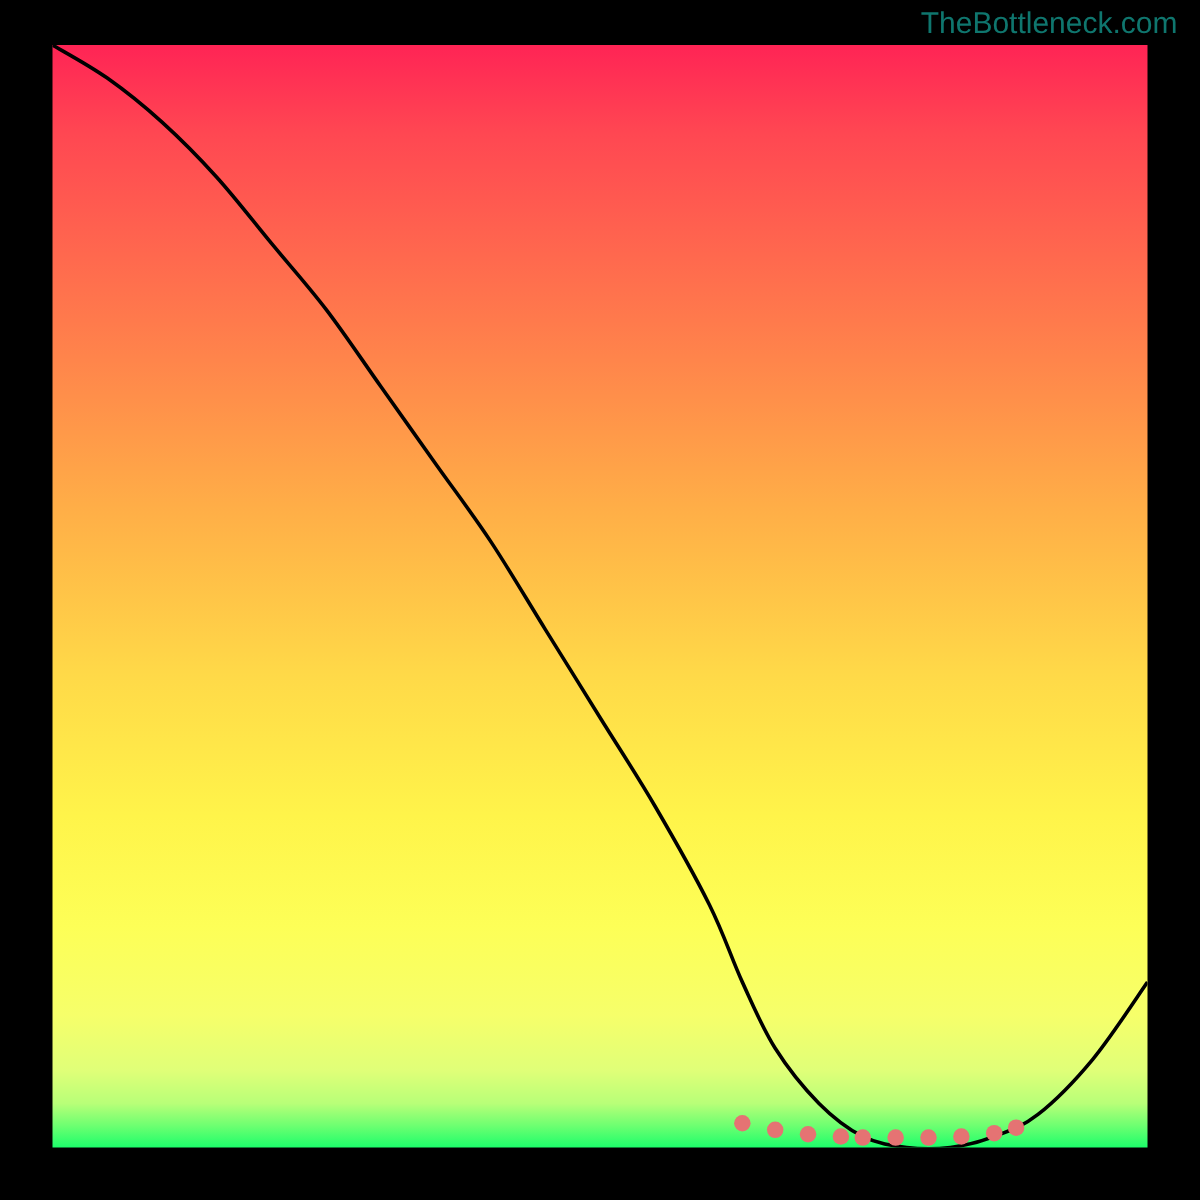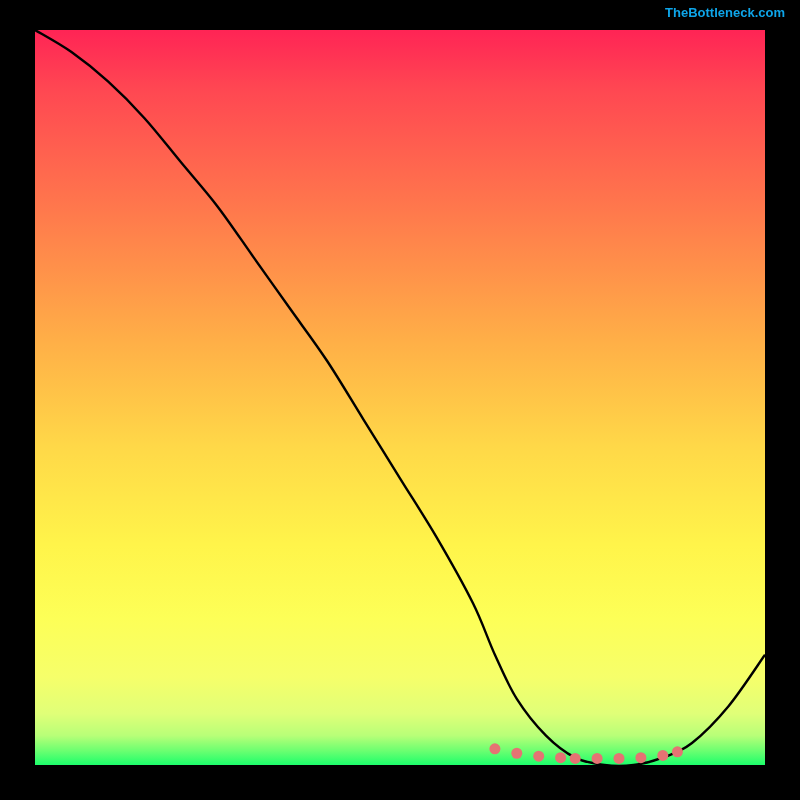--- a/index.html
+++ b/index.html
@@ -9,23 +9,23 @@
     width: 800px;
     height: 800px;
     overflow: hidden;
     position: relative;
     font-family: Arial, sans-serif;
   }
   .watermark {
     position: absolute;
     top: 5px;
     right: 15px;
-    color: #0ea5e9;
-    font-size: 13px;
-    font-weight: bold;
+    color: #0f766e;
+    font-size: 20px;
+    font-weight: normal;
     z-index: 10;
   }
   .plot-area {
     position: absolute;
     left: 35px;
     top: 30px;
     width: 730px;
     height: 735px;
     
     background: linear-gradient(

